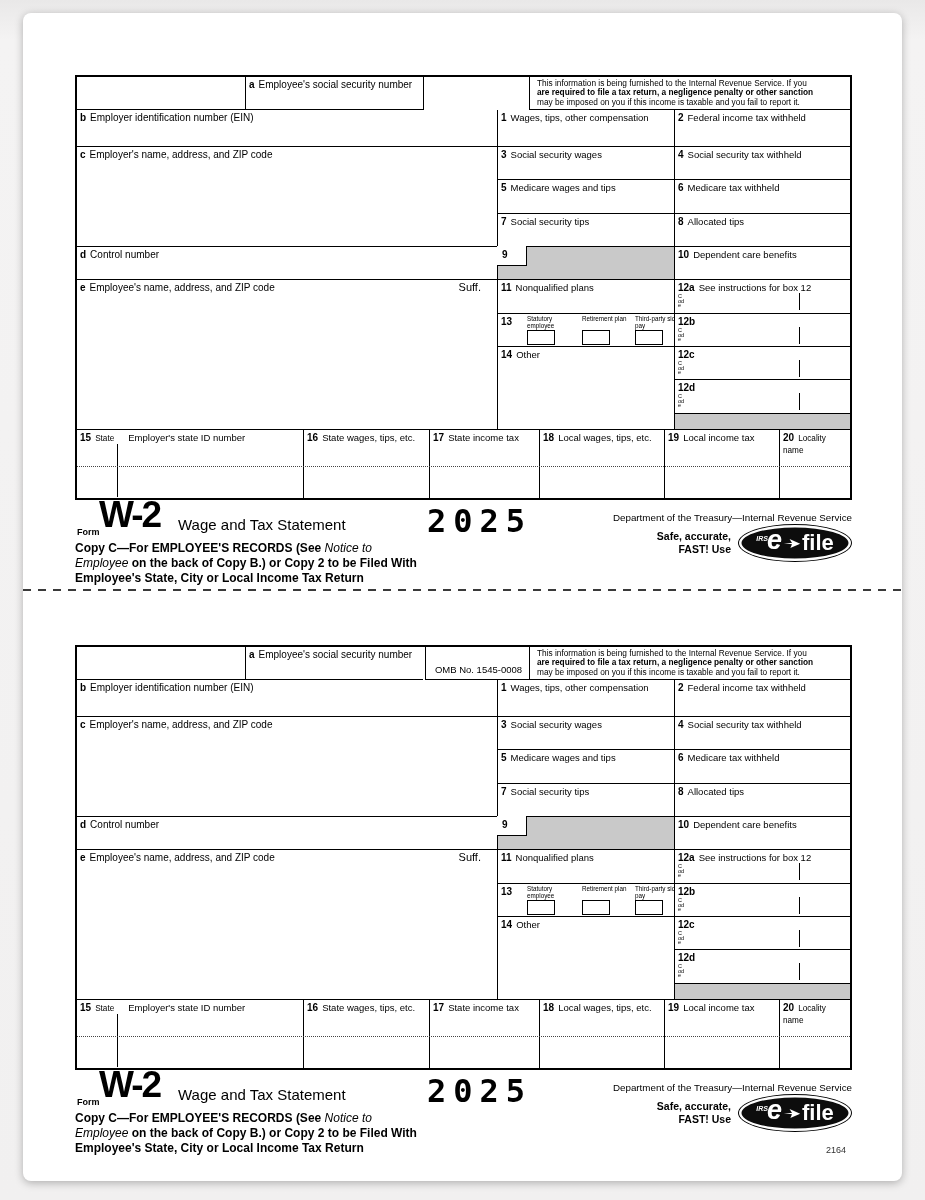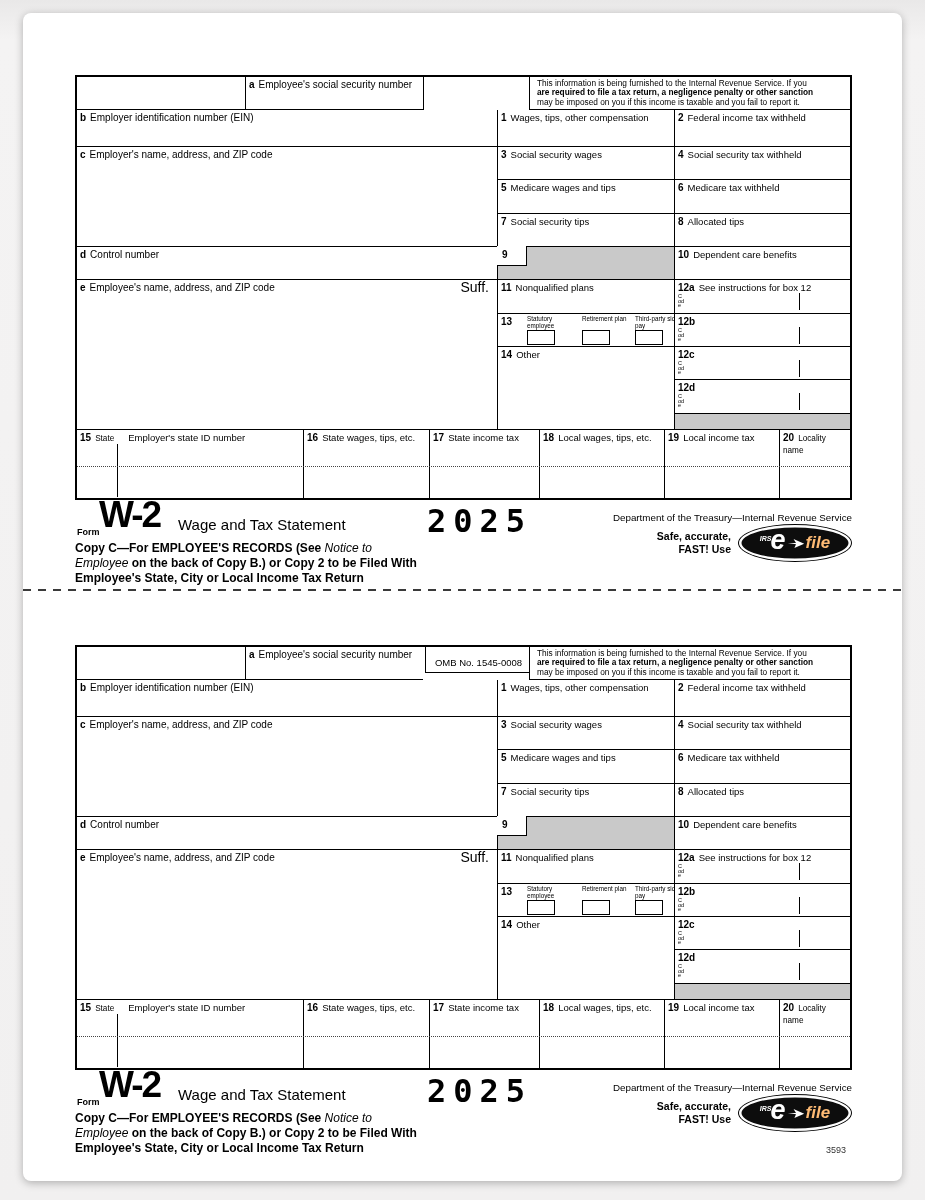--- a/index.html
+++ b/index.html
@@ -25,21 +25,21 @@
   .cell{position:absolute;box-sizing:border-box;font-size:9.5px;padding:2px 3px;line-height:11px;background:#fff;}
   .bl{border-left:1px solid #000;}
   .bb{border-bottom:1px solid #000;}
   .num{font-weight:bold;margin-right:4px;font-size:10px;}
   .lab{font-size:9.5px;}
   .big-lab{font-size:10px;}
   .gray{background:#c9c9c9;}
   .omb{display:flex;align-items:flex-end;justify-content:center;padding-bottom:4px;font-size:9.5px;}
   .notice{padding:2px 4px 4px 7px;font-size:8.3px;line-height:9.4px;}
   .notice .n2{font-weight:bold;}
-  .suff{position:absolute;right:8px;top:2px;font-size:14px;}
+  .suff{position:absolute;right:16px;top:2px;font-size:11px;}
   .codecol{position:absolute;left:3px;top:14px;width:7px;font-size:5.5px;line-height:4.7px;word-break:break-all;font-weight:normal;}
   .vdiv{position:absolute;left:124px;top:13px;height:17px;border-left:1px solid #000;}
   .b9w{position:absolute;left:-1px;top:-1px;width:30px;height:20px;background:#fff;border-right:1px solid #000;border-bottom:1px solid #000;font-weight:bold;font-size:10px;padding:3px 0 0 5px;box-sizing:border-box;}
   .cbgroup{position:absolute;top:2px;width:52px;}
   .cbgroup .cblab{font-size:6.3px;line-height:6.6px;min-height:13px;}
   .cbgroup .cbbox{width:26px;height:13px;border:1px solid #000;margin-top:1px;}
   .dotted{position:absolute;left:0;top:389px;width:773px;border-top:1px dotted #444;}
   .statediv{position:absolute;left:40px;top:14px;height:53px;border-left:1px solid #000;}
   .s-small{font-size:8.2px;margin-right:14px;}
   .id-lab{font-size:9.5px;}
@@ -50,21 +50,21 @@
   .f-title{position:absolute;left:103px;top:441px;font-size:15px;font-weight:normal;}
   .f-year{position:absolute;left:352px;top:427px;font-family:"DejaVu Sans Mono",monospace;font-weight:bold;font-size:32px;letter-spacing:7px;}
   .f-dept{position:absolute;right:0;top:437px;width:290px;text-align:right;font-size:9.8px;}
   .f-safe{position:absolute;left:558px;top:455px;width:98px;text-align:right;font-size:10.5px;font-weight:bold;line-height:12.5px;}
   .efile{position:absolute;left:664px;top:450px;width:112px;height:36px;background:#0d0d0d;border-radius:50%;
     display:flex;align-items:center;justify-content:center;
     box-shadow:0 0 0 1px #000, inset 0 0 0 2.5px #fff;}
   .efile-irs{color:#fff;font-size:7px;font-weight:bold;font-style:italic;margin:-10px -1px 0 0;}
   .efile-e{color:#fff;font-size:27px;font-weight:bold;font-style:italic;line-height:1;margin-top:-5px;}
   .efile-arrow{width:18px;height:12px;margin:0 1px;}
-  .efile-file{color:#fdba74;font-size:17px;font-weight:bold;font-style:italic;}
+  .efile-file{color:#ffffff;font-size:22px;font-weight:bold;}
   .f-copy{position:absolute;left:0;top:466px;width:430px;font-size:12px;font-weight:bold;line-height:15.2px;}
   .f-copy .it{font-style:italic;font-weight:normal;}
   .sheet-code{position:absolute;left:803px;top:1132px;font-size:9px;color:#333;}
 </style>
 </head>
 <body>
 
 <div class="sheet">
   <div class="w2-form form-slot" style="top:62px">
   <div class="grid">
@@ -217,21 +217,21 @@
   </div>
 </div>
   <div class="perforation"></div>
   <div class="w2-form form-slot" style="top:632px">
   <div class="grid">
 
     <div class="cell bb" style="left:0;top:0;width:168px;height:33px"></div>
     <div class="cell bl bb" style="left:168px;top:0;width:178px;height:33px">
       <b class="num">a</b><span class="big-lab">Employee's social security number</span>
     </div>
-    <div class="cell bl bb omb" style="left:348px;top:0;width:106px;height:26px">OMB No. 1545-0008</div>
+    <div class="cell bl bb omb" style="left:348px;top:0;width:106px;height:33px">OMB No. 1545-0008</div>
     <div class="cell bl bb notice" style="left:452px;top:0;width:321px;height:33px">
       <div class="n1">This information is being furnished to the Internal Revenue Service. If you</div>
       <div class="n2">are required to file a tax return, a negligence penalty or other sanction</div>
       <div class="n3">may be imposed on you if this income is taxable and you fail to report it.</div>
     </div>
 
     <div class="cell bb" style="left:0;top:33px;width:420px;height:37px">
       <b class="num">b</b><span class="big-lab">Employer identification number (EIN)</span>
     </div>
     <div class="cell bl bb" style="left:420px;top:33px;width:177px;height:37px">
@@ -360,14 +360,14 @@
           <path d="M1 7 L11 7 L8 2 L21 8 L9 13 L11 8.5 Z" fill="#fff"></path>
         </svg>
     <span class="efile-file">file</span>
   </div>
   <div class="f-copy">
     <div><span>Copy C—For EMPLOYEE'S RECORDS (See </span><span class="it">Notice to</span></div>
     <div><span class="it">Employee</span><span> on the back of Copy B.) or Copy 2 to be Filed With</span></div>
     <div>Employee's State, City or Local Income Tax Return</div>
   </div>
 </div>
-  <div class="sheet-code">3593</div>
+  <div class="sheet-code">2164</div>
 </div>
 
 </body></html>

